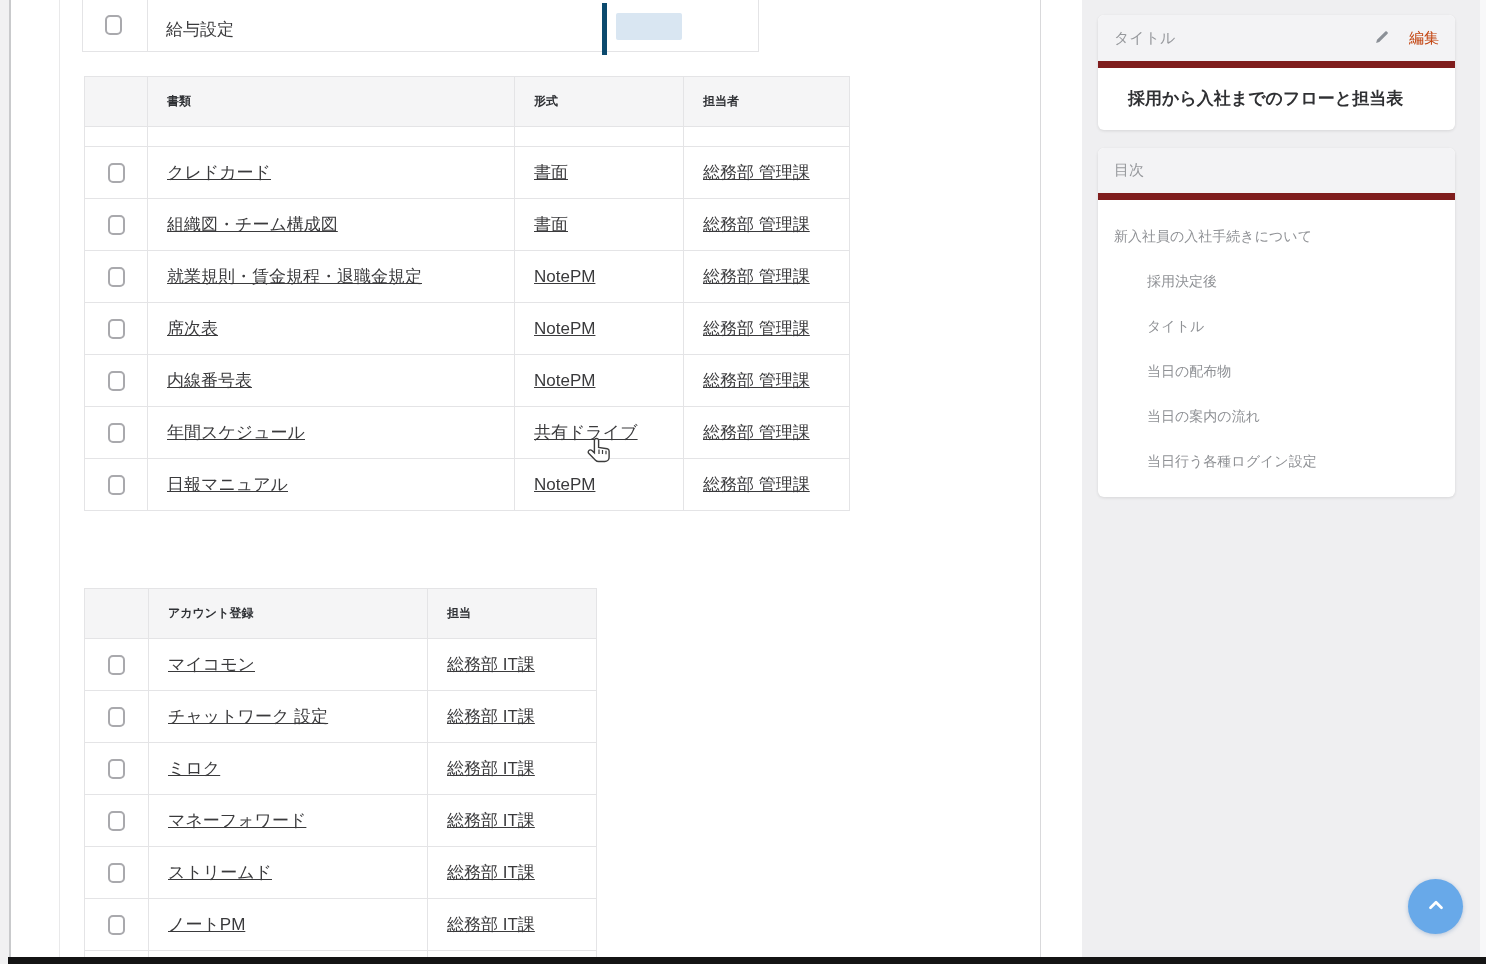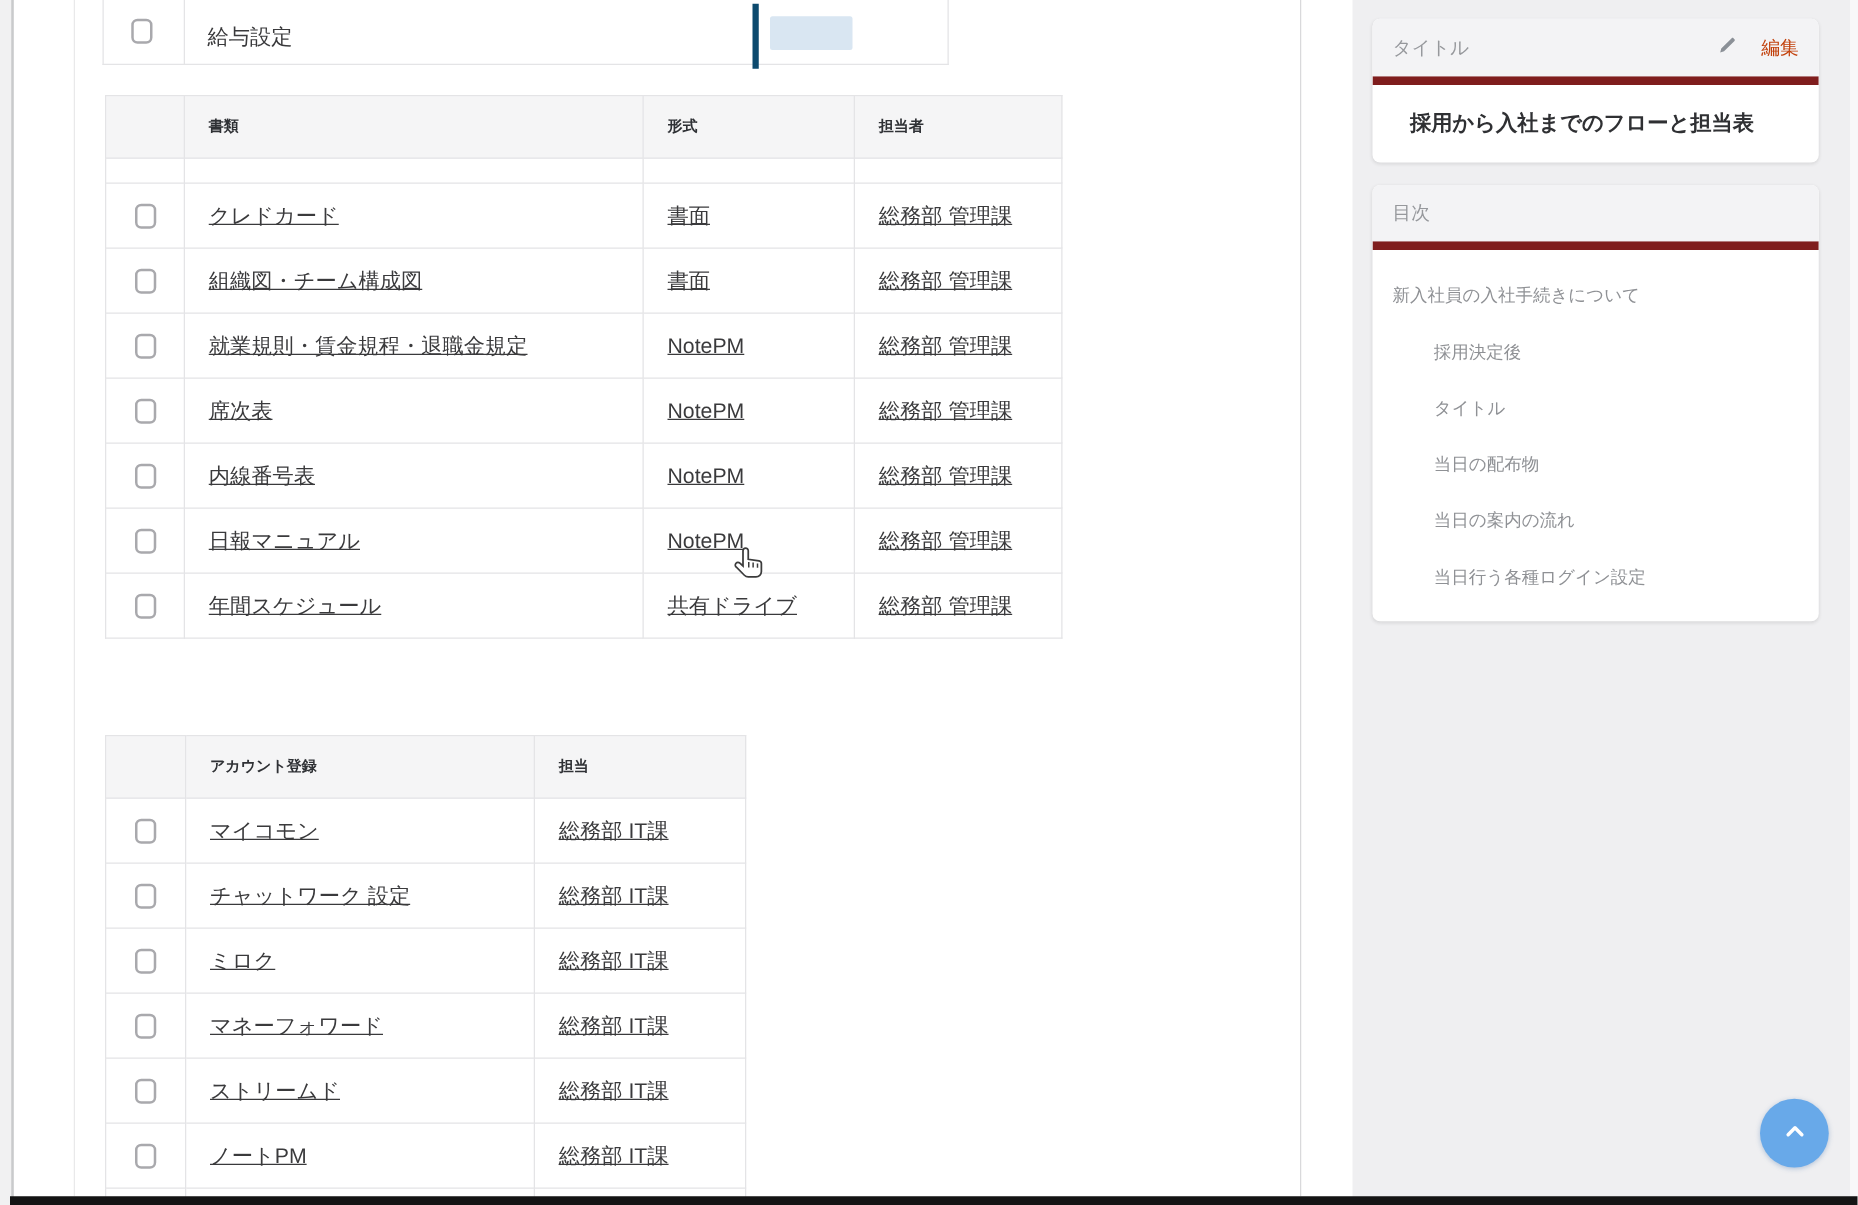--- a/index.html
+++ b/index.html
@@ -167,28 +167,28 @@
       <td class="owner-purple">総務部 管理課</td>
     </tr>
     <tr>
       <td class="cb"><span class="checkbox"></span></td>
       <td>内線番号表</td>
       <td class="cell-link">NotePM</td>
       <td class="owner-purple">総務部 管理課</td>
     </tr>
     <tr>
       <td class="cb"><span class="checkbox"></span></td>
+      <td>年間スケジュール</td>
+      <td class="cell-link">共有ドライブ</td>
+      <td class="owner-purple">総務部 管理課</td>
+    </tr>
+    <tr>
+      <td class="cb"><span class="checkbox"></span></td>
       <td>日報マニュアル</td>
       <td class="cell-link">NotePM</td>
-      <td class="owner-purple">総務部 管理課</td>
-    </tr>
-    <tr>
-      <td class="cb"><span class="checkbox"></span></td>
-      <td>年間スケジュール</td>
-      <td class="cell-link">共有ドライブ</td>
       <td class="owner-purple">総務部 管理課</td>
     </tr>
   </tbody>
     </table>
 
   <table class="grid accounts-table">
     <colgroup>
         <col style="width:64px">
         <col style="width:279px">
         <col style="width:169px">

